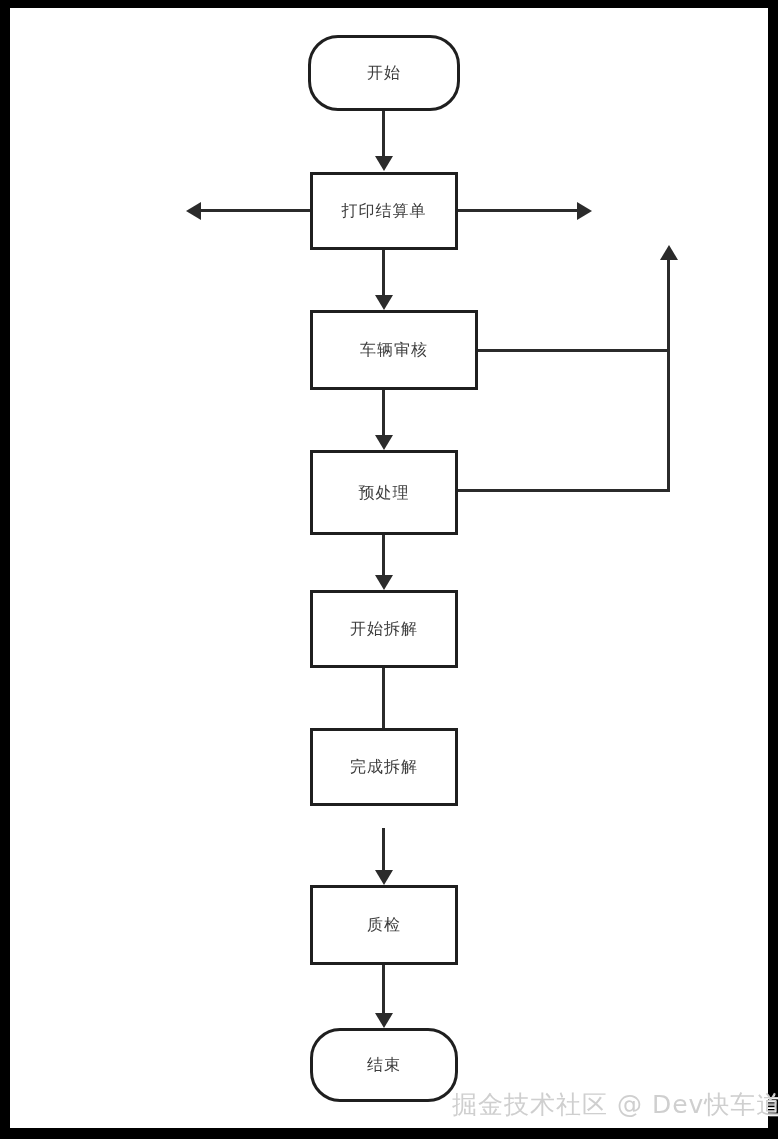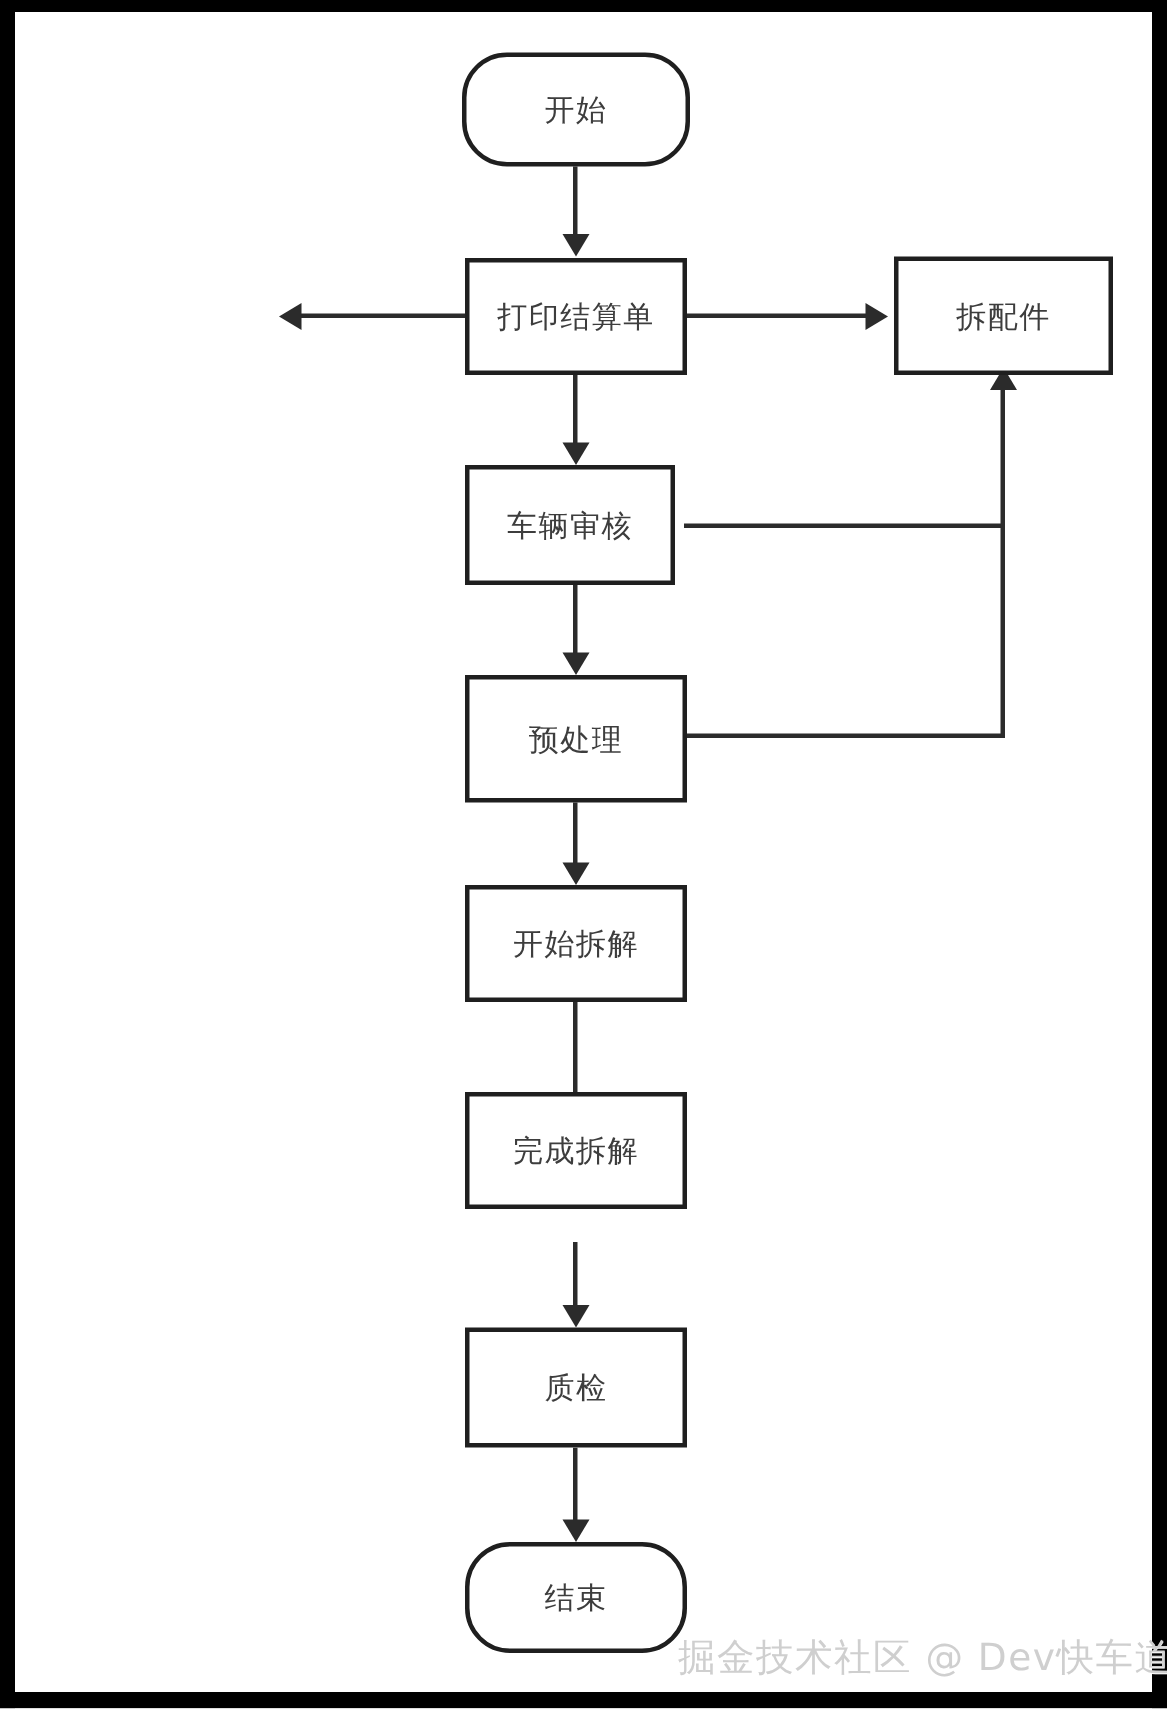--- a/index.html
+++ b/index.html
@@ -37,21 +37,21 @@
   
   .node {
     position: absolute;
     box-sizing: border-box;
     background: #ffffff;
     border: 3px solid #1f1f1f;
     color: #3d3d3d;
     display: flex;
     align-items: center;
     justify-content: center;
-    font-size: 20px;
+    font-size: 16px;
     letter-spacing: 1px;
     line-height: 1;
     z-index: 3;
   }
   .node.terminator {
     border-radius: 30px;
   }
   .node-label {
     white-space: nowrap;
   }
@@ -150,25 +150,22 @@
 
     <div class="node terminator" style="left:298px; top:27px; width:152px; height:76px;">
       <span class="node-label">开始</span>
     </div>
 
 
     <div class="node" style="left:300px; top:164px; width:148px; height:78px;">
       <span class="node-label">打印结算单</span>
     </div>
 
-    <div class="node" style="left:586px; top:163px; width:146px; height:79px;">
-      <span class="node-label">拆配件</span>
-    </div>
 
-    <div class="node" style="left:300px; top:302px; width:140px; height:80px;">
+    <div class="node" style="left:300px; top:302px; width:168px; height:80px;">
       <span class="node-label">车辆审核</span>
     </div>
 
     <div class="node" style="left:300px; top:442px; width:148px; height:85px;">
       <span class="node-label">预处理</span>
     </div>
 
     <div class="node" style="left:300px; top:582px; width:148px; height:78px;">
       <span class="node-label">开始拆解</span>
     </div>

